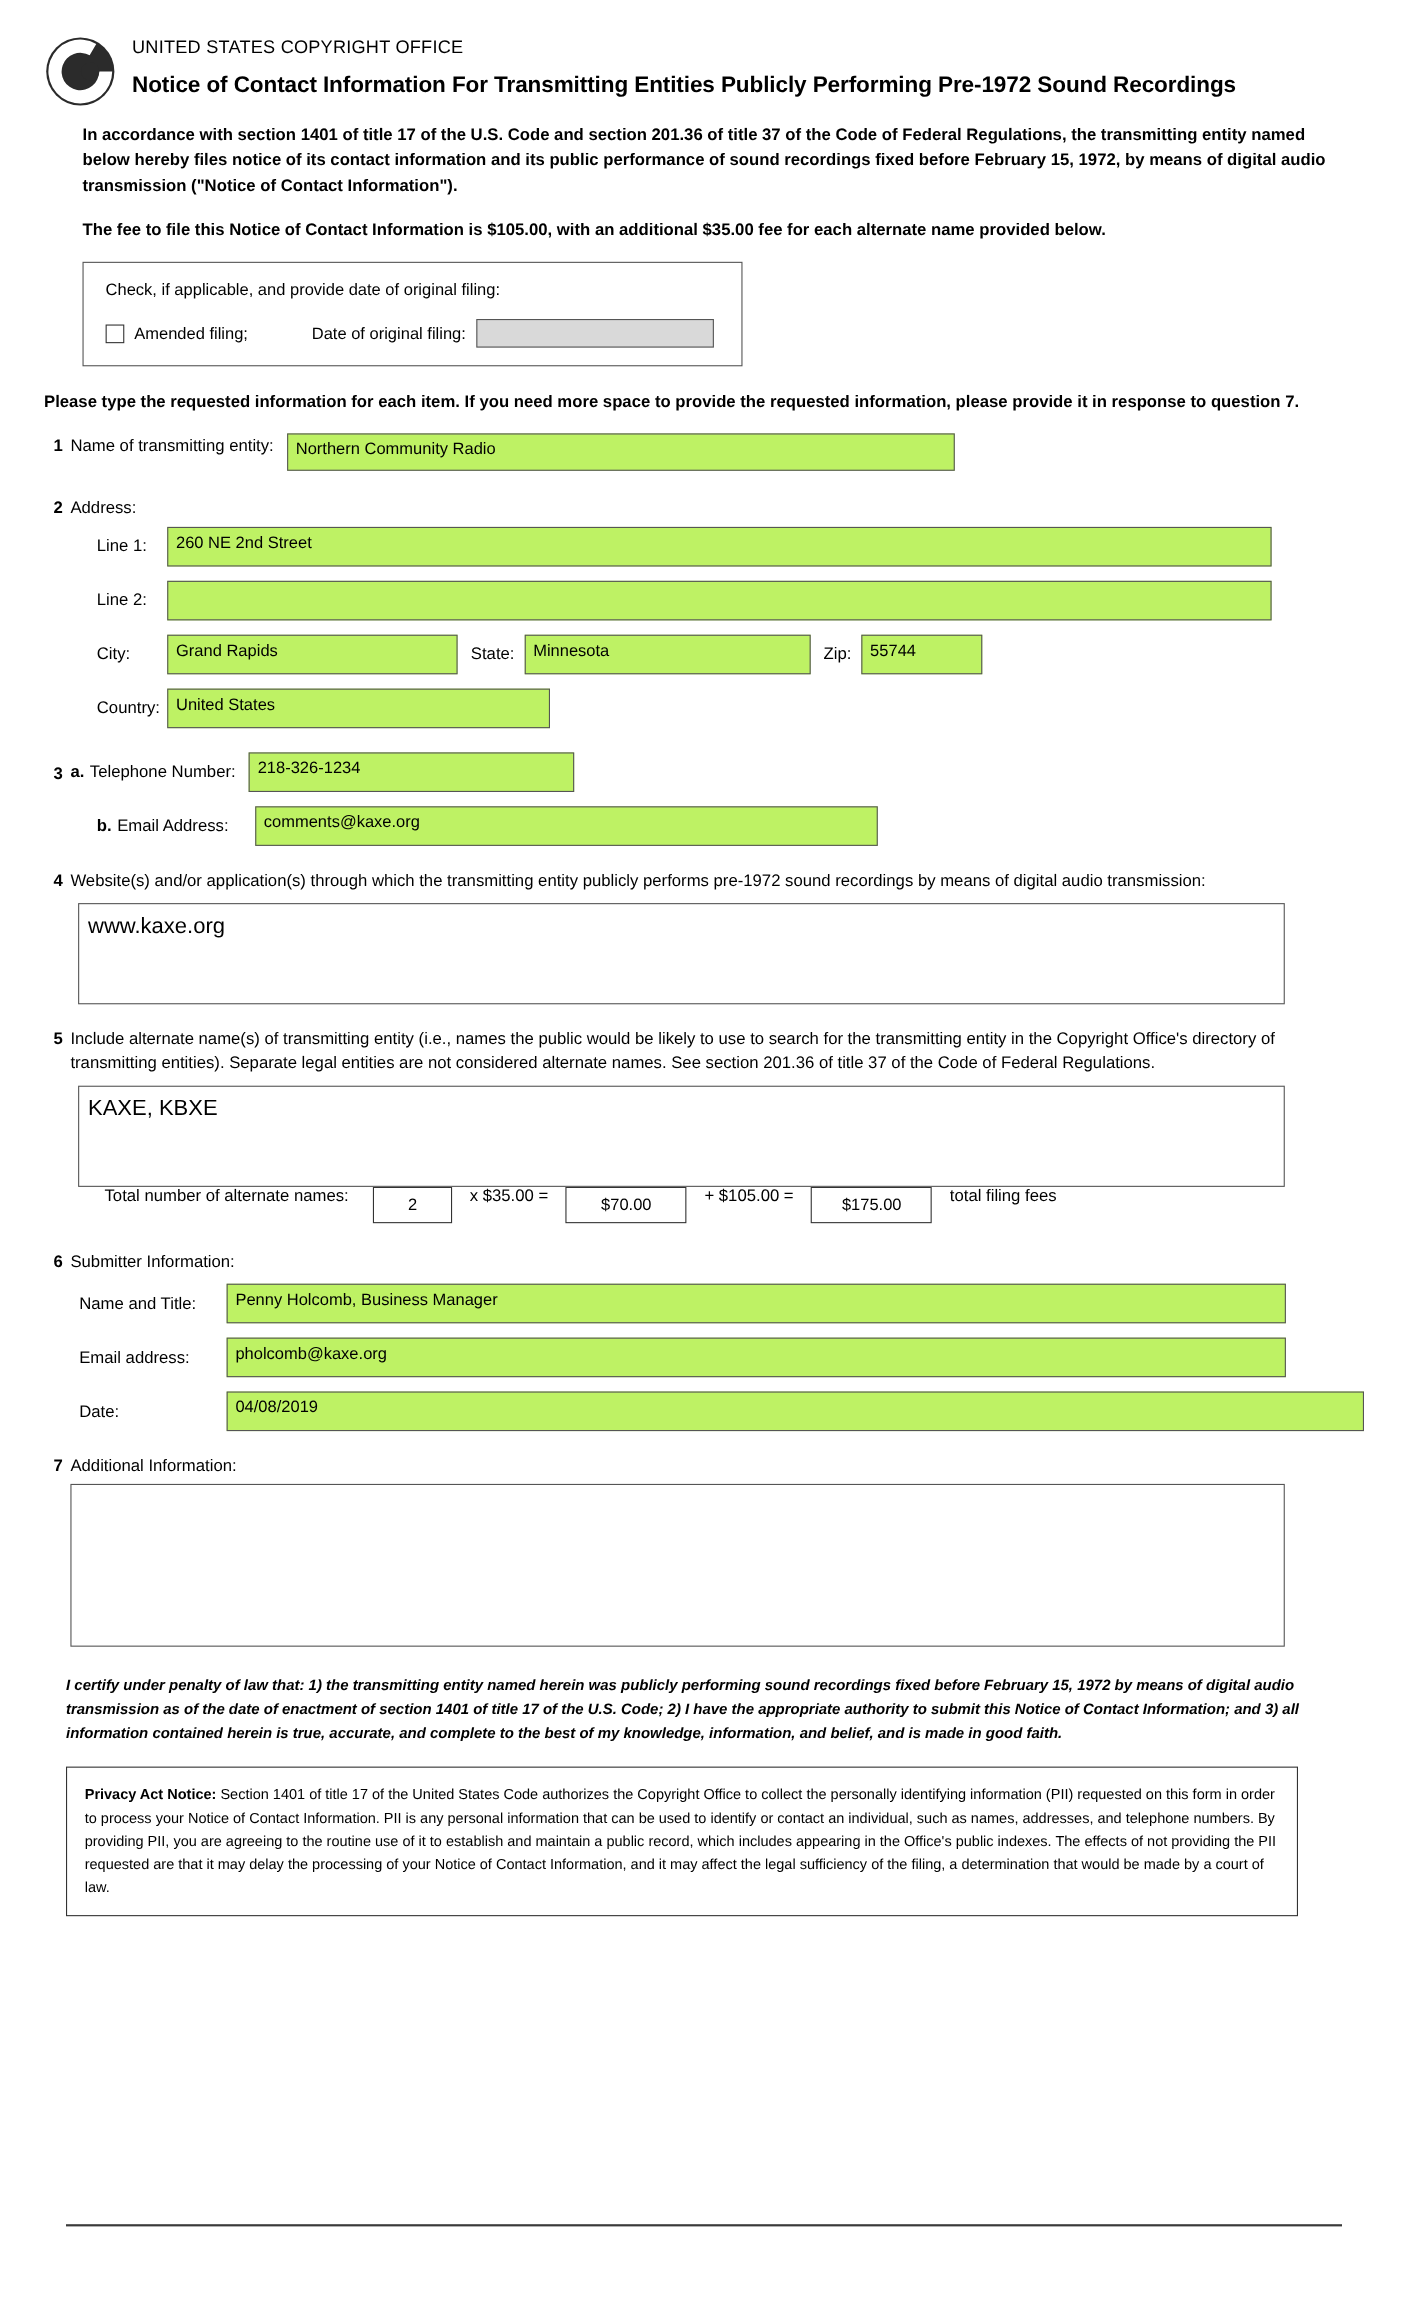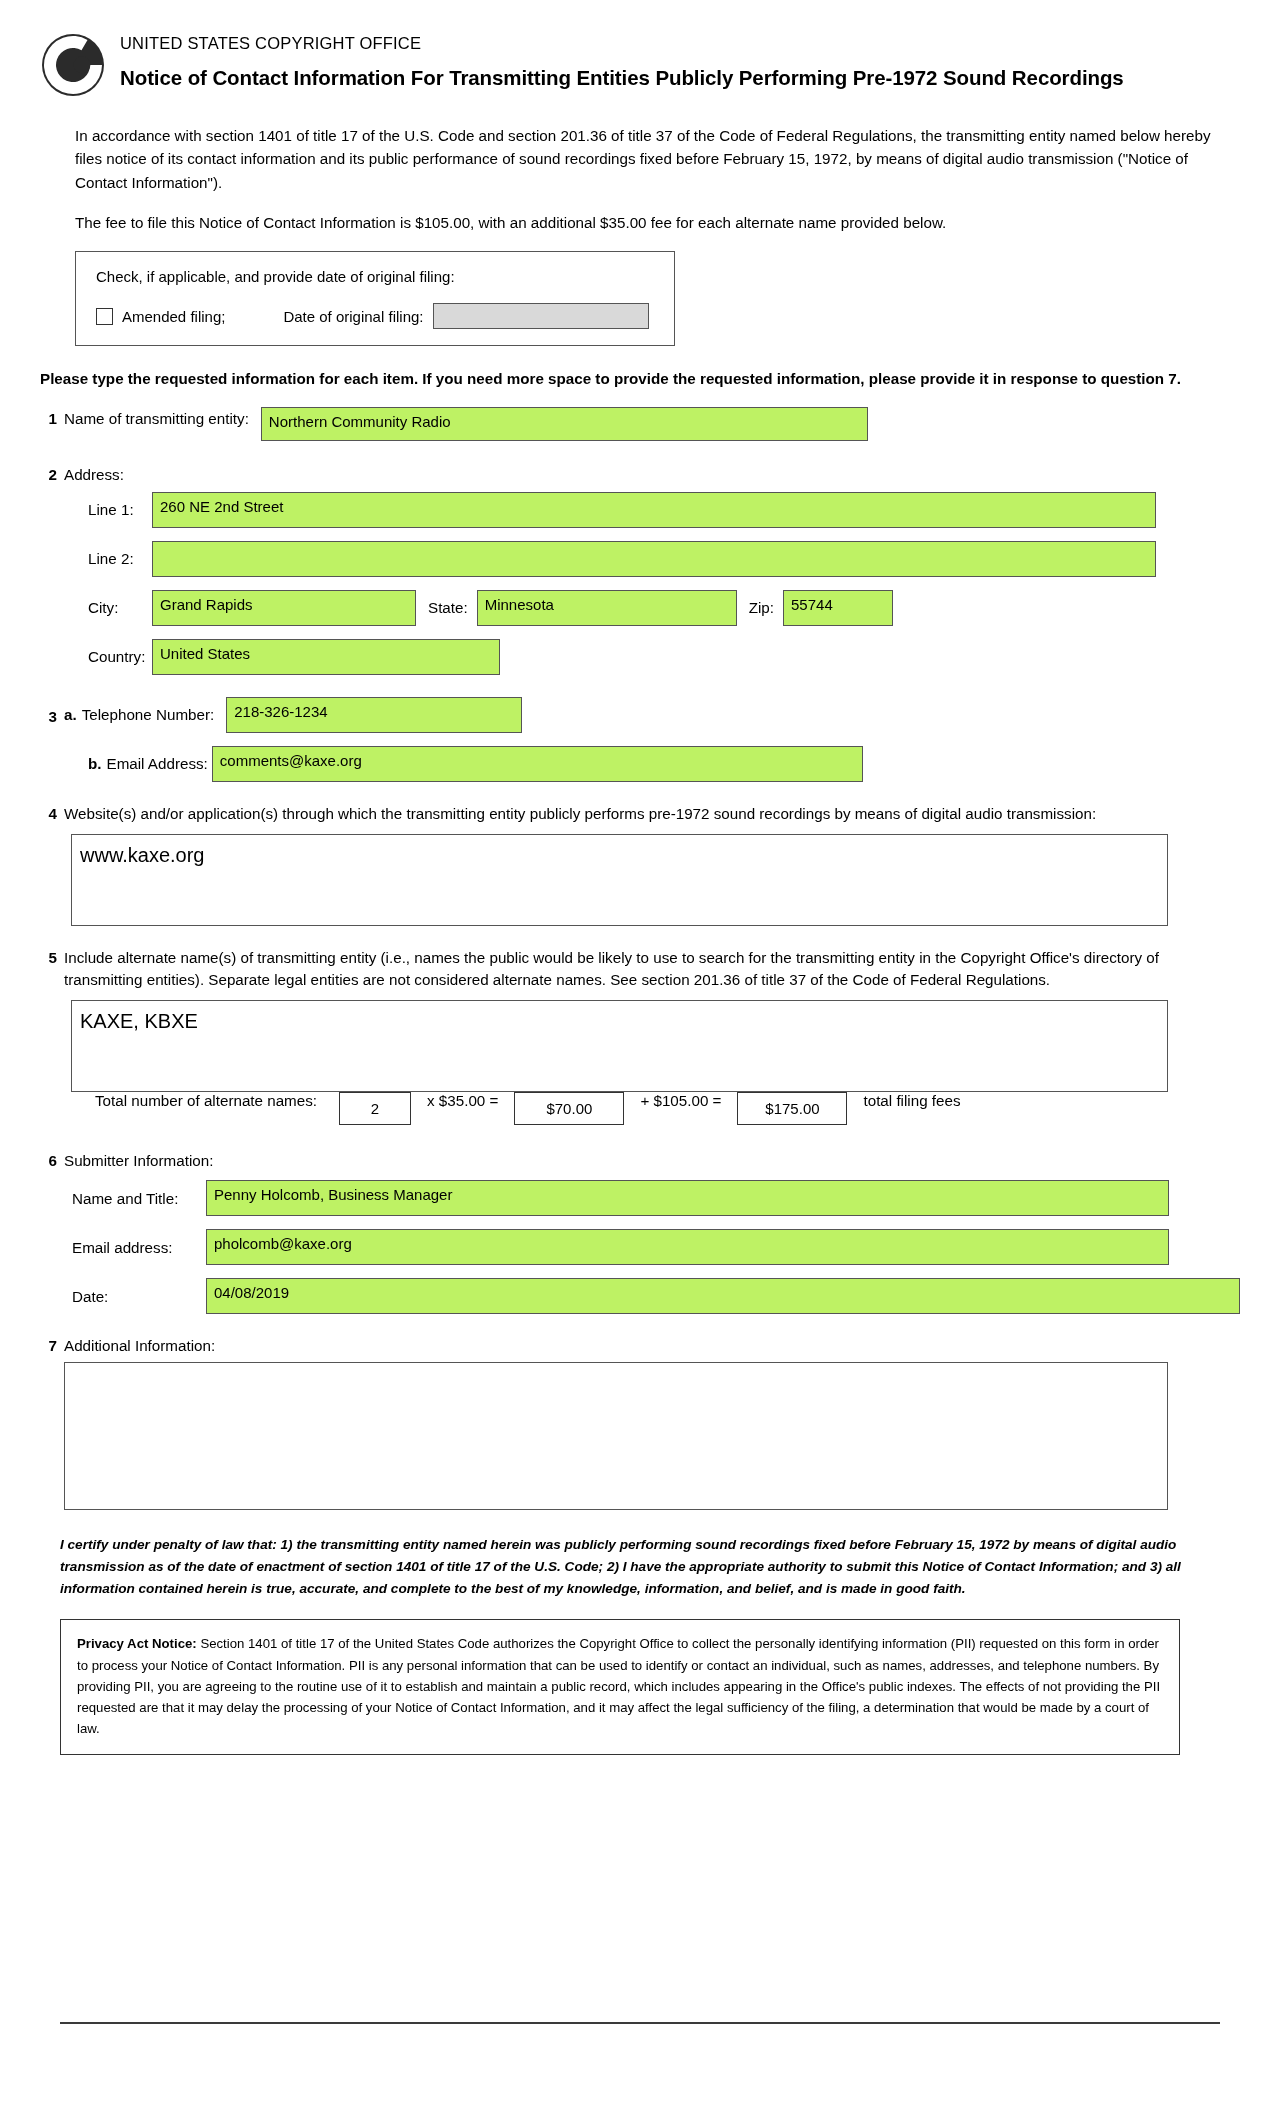--- a/index.html
+++ b/index.html
@@ -30,21 +30,21 @@
   .doc-title {
     font-size: 20.5px;
     font-weight: bold;
     line-height: 1.42;
     letter-spacing: -0.1px;
     max-width: 1060px;
   }
 
   
   .body-wrap { padding: 0 40px 0 40px; }
-  .intro { margin-top: 26px; padding-left: 35px; padding-right: 22px; }
+  .intro { margin-top: 13px; padding-left: 35px; padding-right: 22px; font-weight: bold; }
   .intro p {
     margin: 0 0 17px 0;
     font-size: 15.2px;
     line-height: 1.53;
     text-align: left;
   }
 
   
   .amend-box {
     margin-left: 35px;
@@ -240,21 +240,21 @@
       <span class="num">3</span>
       <span class="item-label" style="font-weight:bold; padding-right:5px; padding-top:0;">a.</span>
       <span class="item-label" style="padding-top:0;">Telephone Number:</span>
       <span class="field" style="width:296px; height:36px; margin-left:12px;">218-326-1234</span>
     </div>
 
     <div class="item" style="margin-top:13px; align-items:center; padding-left:24px;">
       <span class="num blank" style="width:24px;flex:0 0 24px;"></span>
       <span class="item-label" style="font-weight:bold; padding-right:5px; padding-top:0;">b.</span>
       <span class="item-label" style="padding-top:0;">Email Address:</span>
-      <span class="field" style="width:651px; height:36px; margin-left:4px;">comments@kaxe.org</span>
+      <span class="field" style="width:566px; height:36px; margin-left:24px;">comments@kaxe.org</span>
     </div>
 
     <div class="item" style="margin-top:20px;">
       <span class="num">4</span>
       <span class="item-label-block" style="width:1132px;">Website(s) and/or application(s) through which the transmitting entity publicly performs pre-1972 sound recordings by means of digital audio transmission:</span>
     </div>
     <div class="textarea" style="margin-left:31px; width:1097px; height:92px; margin-top:8px;">www.kaxe.org</div>
 
     <div class="item" style="margin-top:20px;">
       <span class="num">5</span>

